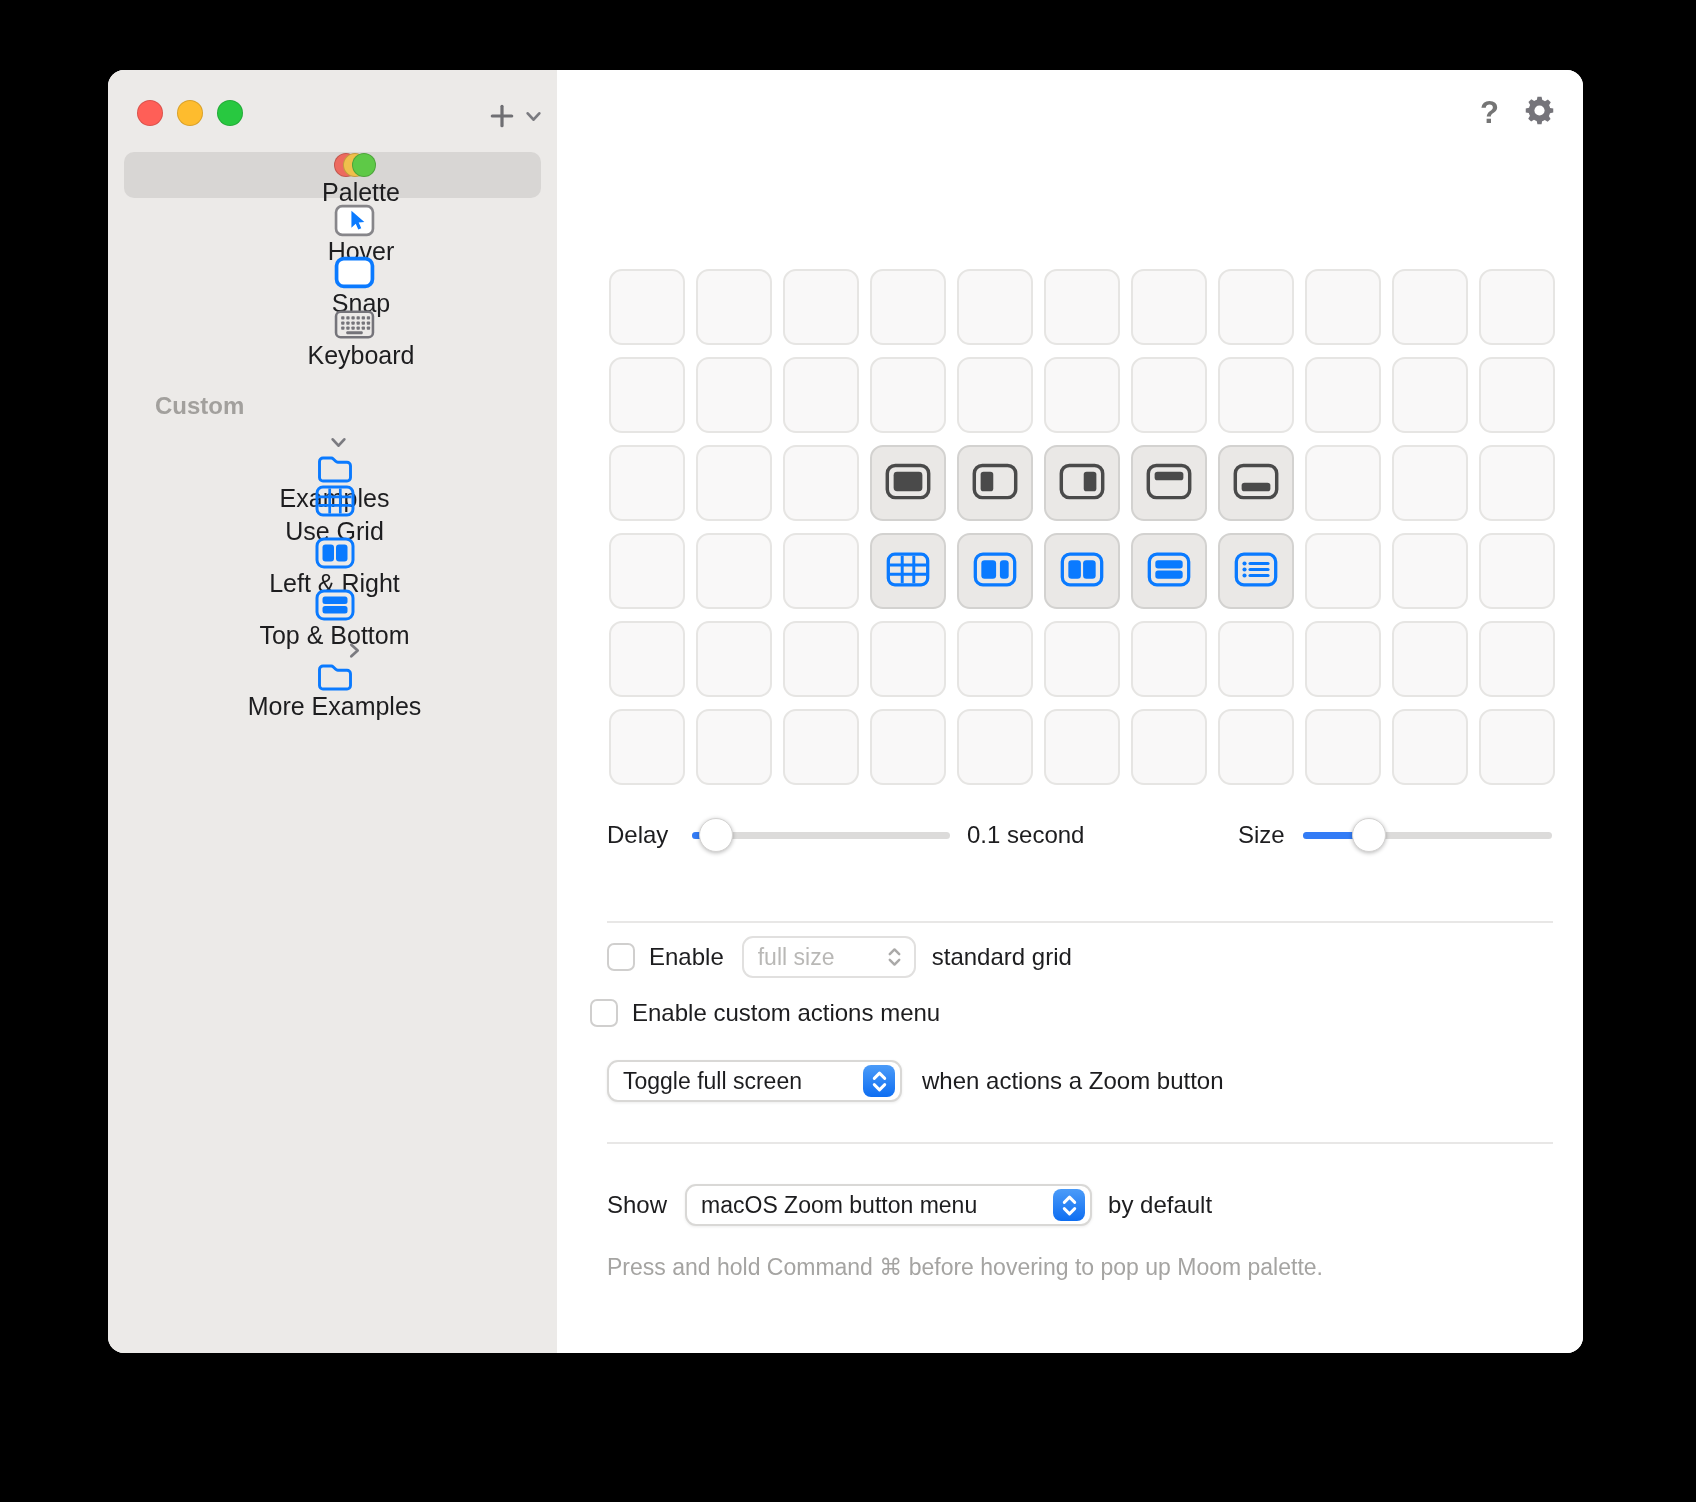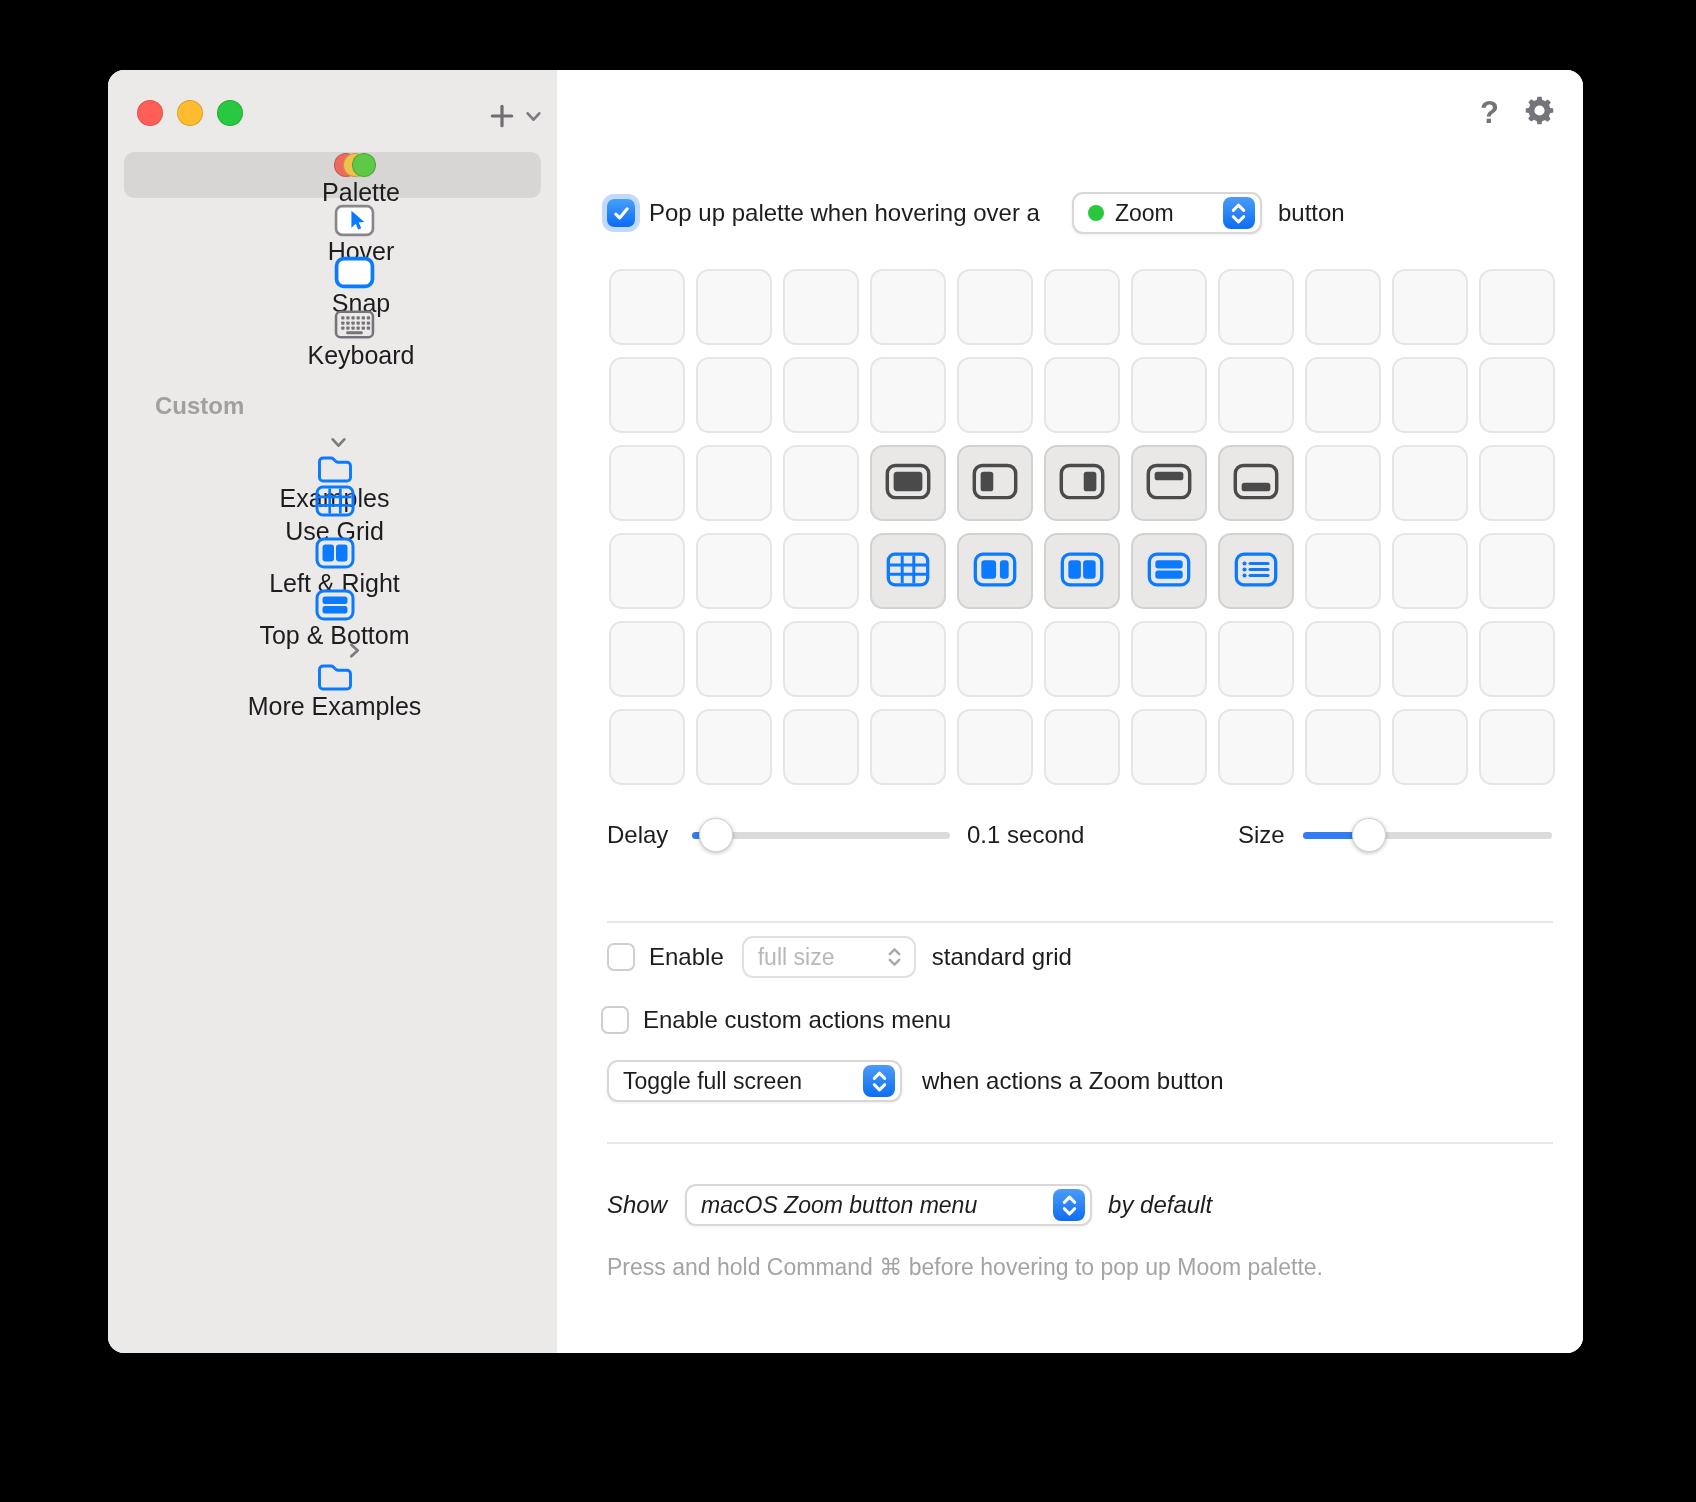--- a/index.html
+++ b/index.html
@@ -38,23 +38,23 @@
   .pal i.c3{left:18px;background:#5ec947; z-index:3;}
 
   
   .content { position:absolute; left:449px; top:0; right:0; bottom:0; background:#fff; }
   .help { position:absolute; top:24px; right:27px; display:flex; align-items:center; gap:24px; }
   .qmark { font-size:31px; font-weight:600; color:#757575; line-height:32px; }
 
   .ctl-row { position:absolute; display:flex; align-items:center; font-size:24px; color:#1d1d1f; }
   .hover-row   { left:50px; top:120px; height:46px; }
   .stdgrid-row { left:50px; top:866px; height:42px; }
-  .custact-row { left:44px; top:922px; height:42px;align-items:flex-end; }
+  .custact-row { left:33px; top:922px; height:42px; }
   .toggle-row  { left:50px; top:990px; height:42px;justify-content:flex-end; }
-  .show-row    { left:50px; top:1114px; height:42px;font-style:italic; }
+  .show-row    { left:50px; top:1114px; height:42px; }
 
   .checkbox { width:28px; height:28px; border-radius:7px; background:#fff;
               border:2px solid #d0cfce; box-sizing:border-box; flex:0 0 auto;
               display:flex; align-items:center; justify-content:center; }
   .checkbox.checked { background:linear-gradient(#47a0f9,#0a6bf5); border:none; }
   .checkbox.focused { box-shadow:0 0 0 5px rgba(77,149,245,.35); }
 
   .popup { box-sizing:border-box; height:42px; background:#fff; border:2px solid #d9d8d6;
            border-radius:11px; display:flex; align-items:center; font-size:23px; color:#1d1d1f;
            box-shadow:0 1px 3px rgba(0,0,0,.08); padding:0 5px 0 14px; flex:0 0 auto; }
@@ -232,39 +232,20 @@
     <main class="content">
 
       <div class="help">
         <span class="qmark">?</span>
         <span id="gear-slot"><svg width="33" height="33" viewBox="0 0 24 24">
               <path fill="#75747a" d="M10.5 2h3l.55 2.4a7.7 7.7 0 0 1 1.95.8l2.1-1.25 2.1 2.1-1.25 2.1c.34.6.6 1.26.8 1.95L22 10.5v3l-2.4.55a7.7 7.7 0 0 1-.8 1.95l1.25 2.1-2.1 2.1-2.1-1.25a7.7 7.7 0 0 1-1.95.8L13.5 22h-3l-.55-2.4a7.7 7.7 0 0 1-1.95-.8L5.9 20.05l-2.1-2.1 1.25-2.1a7.7 7.7 0 0 1-.8-1.95L2 13.5v-3l2.4-.55c.2-.69.46-1.35.8-1.95L3.95 5.9l2.1-2.1 2.1 1.25a7.7 7.7 0 0 1 1.95-.8Z"></path>
               <circle cx="12" cy="12" r="3.7" fill="#fff"></circle>
             </svg></span>
       </div>
 
-      <div class="ctl-row hover-row">
-        <span class="checkbox checked focused mr14" id="cb-hover">
-            <svg width="19" height="19" viewBox="0 0 18 18">
-              <polyline points="3.6,9.6 7.2,13.2 14.4,4.6" fill="none" stroke="#fff" stroke-width="3" stroke-linecap="round" stroke-linejoin="round"></polyline>
-            </svg>
-          </span>
-        <span class="mr32">Pop up palette when hovering over a</span>
-        <div class="popup mr16" style="width:190px">
-          <span class="dot" id="zoom-dot" style="background: rgb(40, 199, 60);"></span>
-          <span>Zoom</span>
-          <span class="capsule" id="caps-1">
-              <svg width="19" height="23" viewBox="0 0 18 22">
-                <polyline points="4,8 9,3 14,8" fill="none" stroke="#fff" stroke-width="2.8" stroke-linecap="round" stroke-linejoin="round"></polyline>
-                <polyline points="4,14 9,19 14,14" fill="none" stroke="#fff" stroke-width="2.8" stroke-linecap="round" stroke-linejoin="round"></polyline>
-              </svg>
-            </span>
-        </div>
-        <span>button</span>
-      </div>
 
       <div id="palette-grid">
           <div class="cell"></div>
           <div class="cell"></div>
           <div class="cell"></div>
           <div class="cell"></div>
           <div class="cell"></div>
           <div class="cell"></div>
           <div class="cell"></div>
           <div class="cell"></div>

